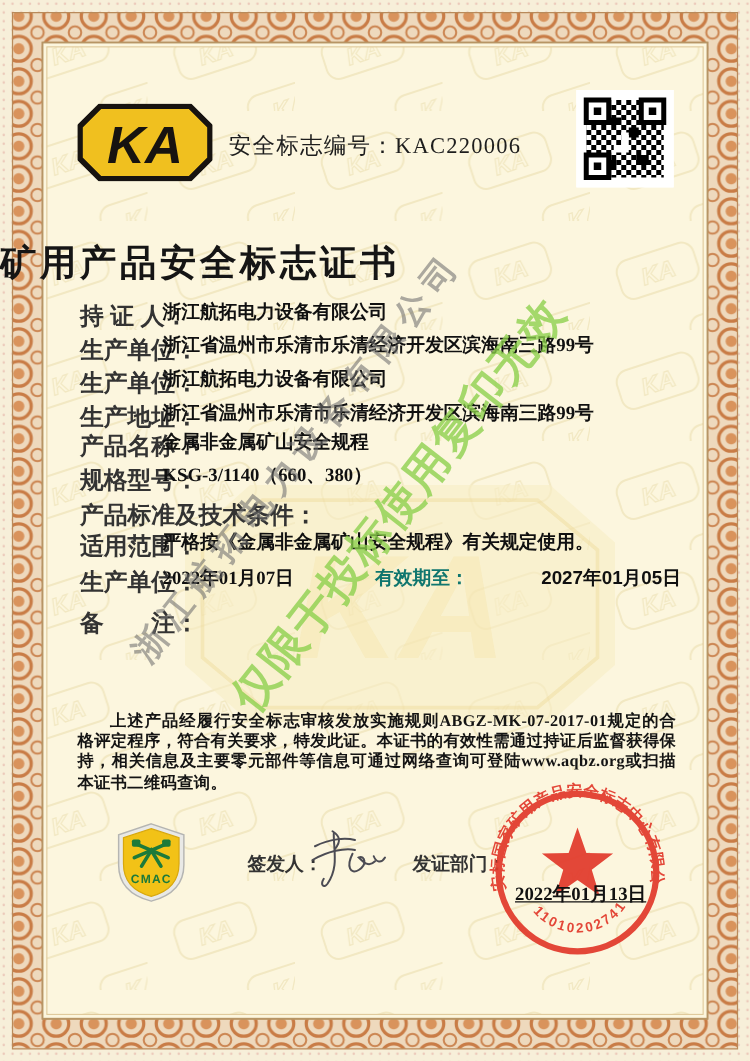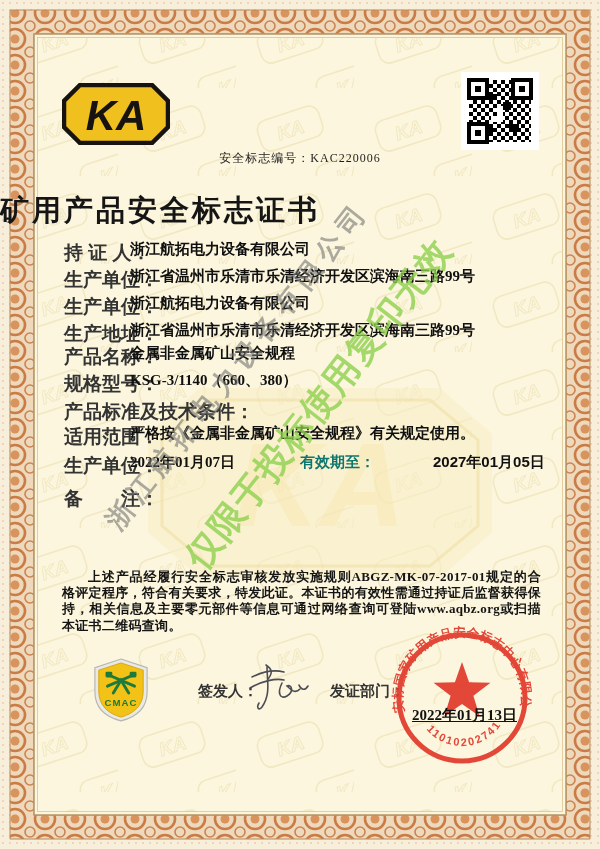--- a/index.html
+++ b/index.html
@@ -3,21 +3,21 @@
 <meta charset="utf-8">
 <style>
   html,body{margin:0;padding:0;}
   body{width:600px;height:849px;position:relative;overflow:hidden;
        font-family:"Liberation Sans","DejaVu Sans",sans-serif;background:#f6eed8;}
   .abs{position:absolute;}
   #stage{position:absolute;inset:0;width:600px;height:849px;}
   
   .ka-logo{left:62px;top:83px;width:108px;height:62px;}
   .mark-no{left:0;right:0;top:104px;text-align:center;font-family:"Liberation Serif","DejaVu Serif",serif;
-           font-size:12px;color:#1d1d1d;letter-spacing:1px;margin-top:46px;}
+           font-size:18px;color:#1d1d1d;letter-spacing:1px;}
   .qr-box{left:461px;top:72px;width:78px;height:78px;background:#ffffff;}
   .title{left:0;right:0;top:171px;text-align:left;font-size:29px;font-weight:900;color:#151515;
          letter-spacing:3px;font-family:"Liberation Serif","DejaVu Serif",serif;margin-top:20px;}
   
   .row{left:0;top:0;width:600px;height:22px;}
   .lbl{position:absolute;left:64px;font-size:19px;font-weight:700;color:#333;white-space:nowrap;}
   .val{position:absolute;left:130px;font-size:15px;font-weight:700;color:#101010;white-space:nowrap;
        font-family:"Liberation Serif","DejaVu Serif",serif;}
   .r0{top:240px}.r1{top:267px}.r2{top:294px}.r3{top:321px}.r4{top:344px}.r5{top:371px}
   .r6{top:399px}.r7{top:424px}

